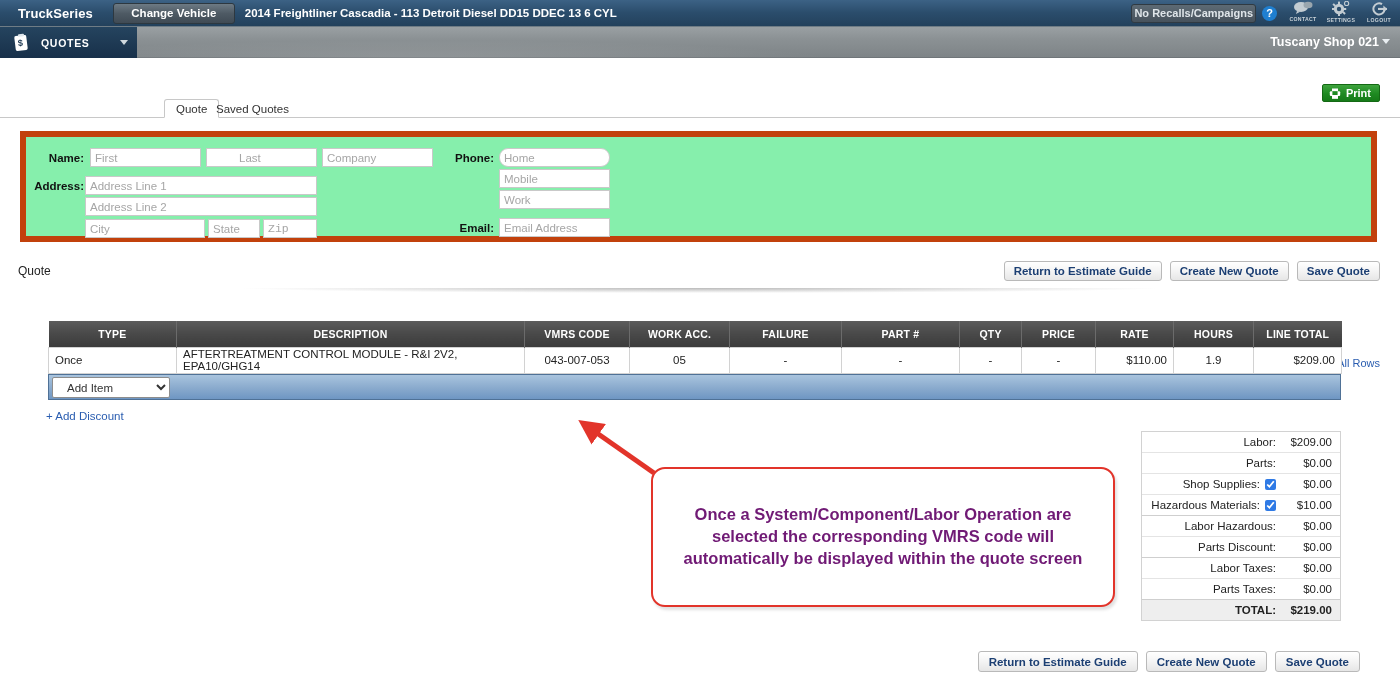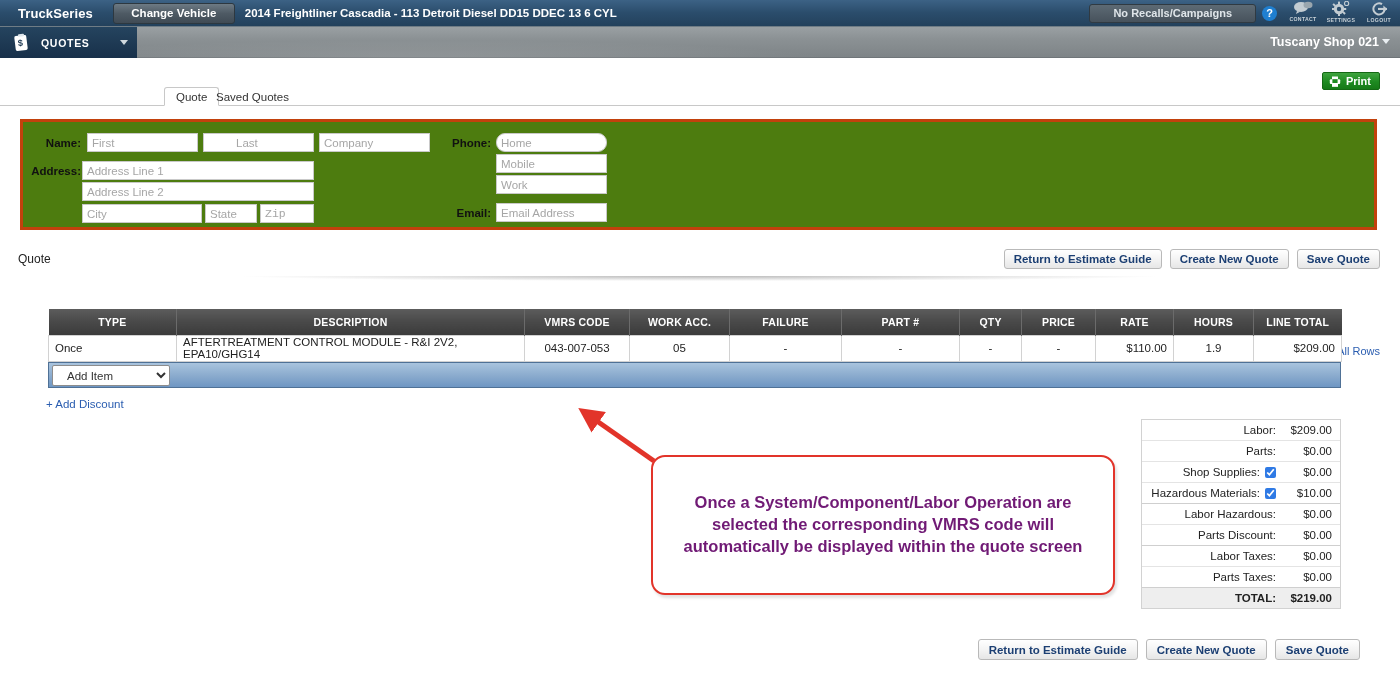--- a/index.html
+++ b/index.html
@@ -27,21 +27,21 @@
     border:1px solid #2d3840; border-radius:3px;
     color:#fff; font-size:11.5px; font-weight:bold;
     display:flex; align-items:center; justify-content:center;
     cursor:pointer;
   }
   .vehicle-desc{
     flex:1; margin:0 8px 0 10px; color:#ffffff;
     font-size:11.5px; font-weight:bold; white-space:nowrap; overflow:hidden;
   }
   .recalls{
-    height:19px; padding:0 23px; margin-right:6px;
+    height:19px; padding:0 2px; margin-right:6px;
     background:linear-gradient(to bottom,#5d6a74 0%,#47525c 100%);
     border:1px solid #303a42; border-radius:3px;
     color:#dfe5e9; font-size:11px; font-weight:bold;
     display:flex; align-items:center; white-space:nowrap;
   }
   .help-icon{
     width:15px; height:15px; border-radius:50%;
     background:#1f7fd0; color:#fff; font-size:11px; font-weight:bold;
     display:flex; align-items:center; justify-content:center;
     margin-right:9px; cursor:pointer;
@@ -85,21 +85,21 @@
     position:absolute; right:10px; top:8px;
     color:#fff; font-size:12.5px; font-weight:bold; cursor:pointer;
   }
   .shop-caret{
     display:inline-block; margin-left:3px;
     width:0;height:0;border-left:4px solid transparent;border-right:4px solid transparent;
     border-top:5px solid #e9eef1; vertical-align:2px;
   }
 
   
-  .page{ position:absolute; left:0; top:64px; width:1400px; height:533px; background:#fff; }
+  .page{ position:absolute; left:0; top:76px; width:1400px; height:533px; background:#fff; }
 
   .print-btn{
     position:absolute; right:20px; top:8px; height:18px; padding:0 8px 0 6px;
     background:linear-gradient(to bottom,#3ea33e 0%,#1e8a21 55%,#167a18 100%);
     border:1px solid #146914; border-radius:2px;
     display:flex; align-items:center; gap:5px;
     color:#fff; font-size:11px; font-weight:bold; cursor:pointer;
   }
 
   
@@ -112,21 +112,21 @@
     font-size:11.5px; color:#333; display:flex; align-items:center; cursor:pointer;
   }
   .tab.active{
     background:#fff; border:1px solid #c8c8c8; border-bottom:1px solid #fff;
     border-radius:3px 3px 0 0; font-weight:normal;
   }
 
   
   .form-panel{
     position:absolute; left:20px; top:55px; width:1357px; height:111px;
-    background:#4d7c0f; border:3px solid #c2410c;
+    background:#86efac; border:6px solid #c2410c;
   }
   .lbl{
     position:absolute; font-size:11.5px; font-weight:bold; color:#111; text-align:right;
   }
   .fld{
     position:absolute; height:19px; background:#fff;
     border:1px solid #c9c9c9; font-size:11.5px; color:#111;
     padding:0 4px; font-family:"Liberation Sans", sans-serif;
   }
   .fld::placeholder{ color:#a6a6a6; }

